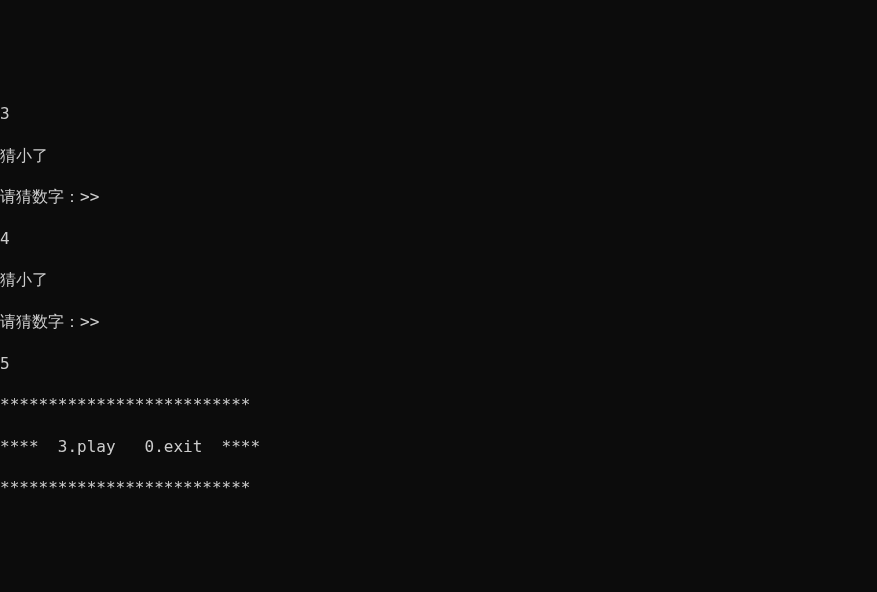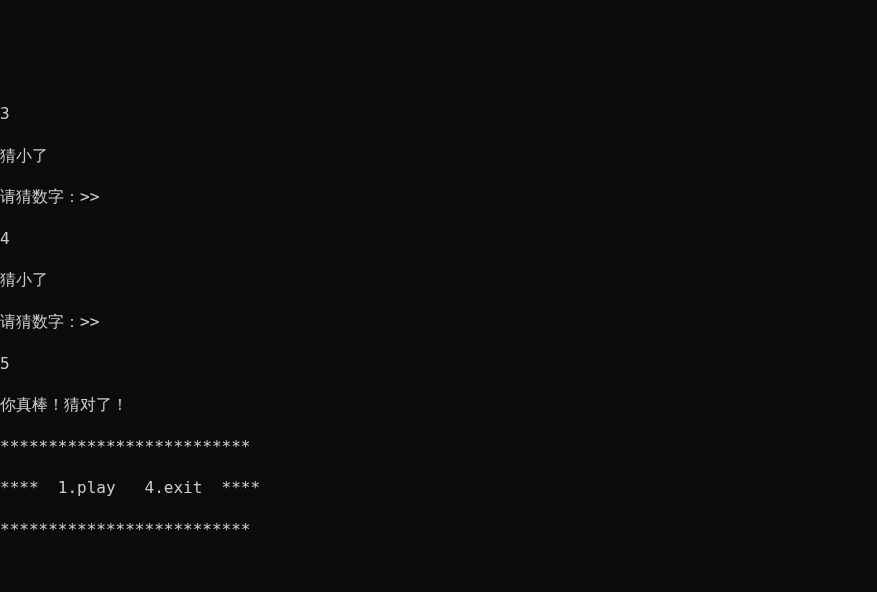--- a/index.html
+++ b/index.html
@@ -32,23 +32,22 @@
 
 
 <div class="terminal">
 <span class="line">3</span>
 <span class="line">猜小了</span>
 <span class="line">请猜数字：&gt;&gt;</span>
 <span class="line">4</span>
 <span class="line">猜小了</span>
 <span class="line">请猜数字：&gt;&gt;</span>
 <span class="line">5</span>
-<span class="line">你真棒！猜对了！</span>
 <span class="line">**************************</span>
-<span class="line">****  1.play   4.exit  ****</span>
+<span class="line">****  3.play   0.exit  ****</span>
 <span class="line">**************************</span>
 
 
 
 
 
 
 
 
 

